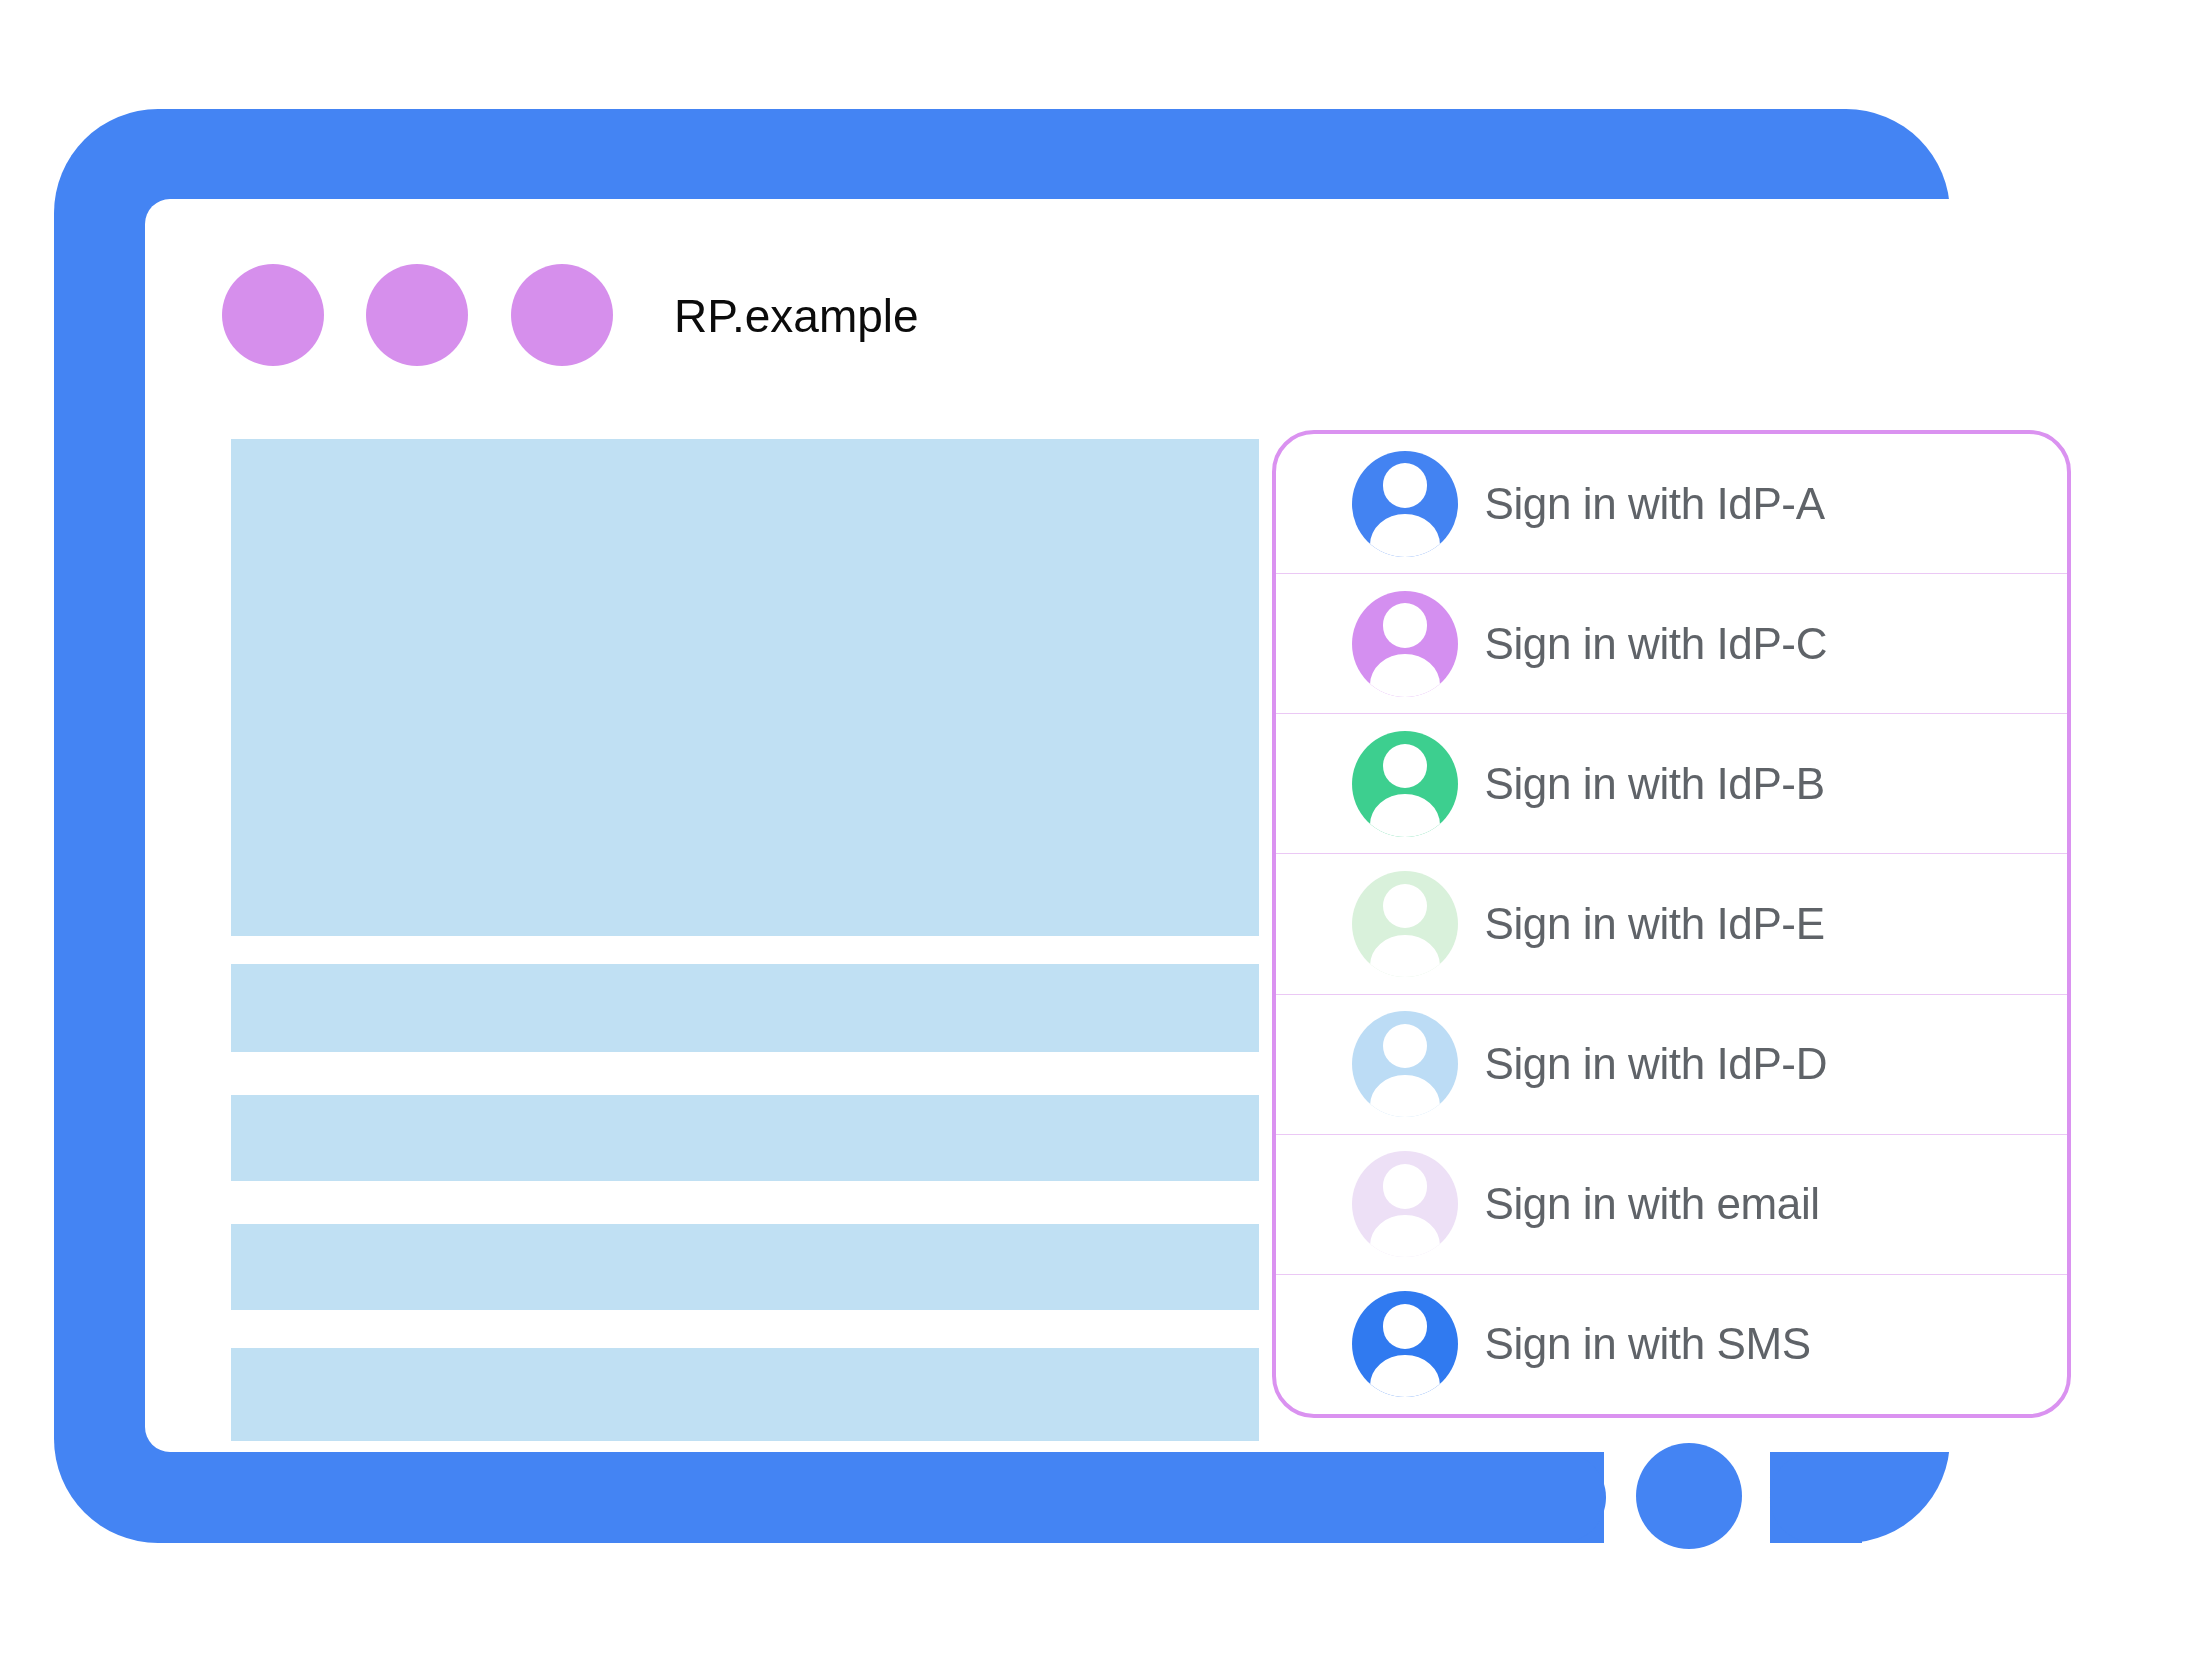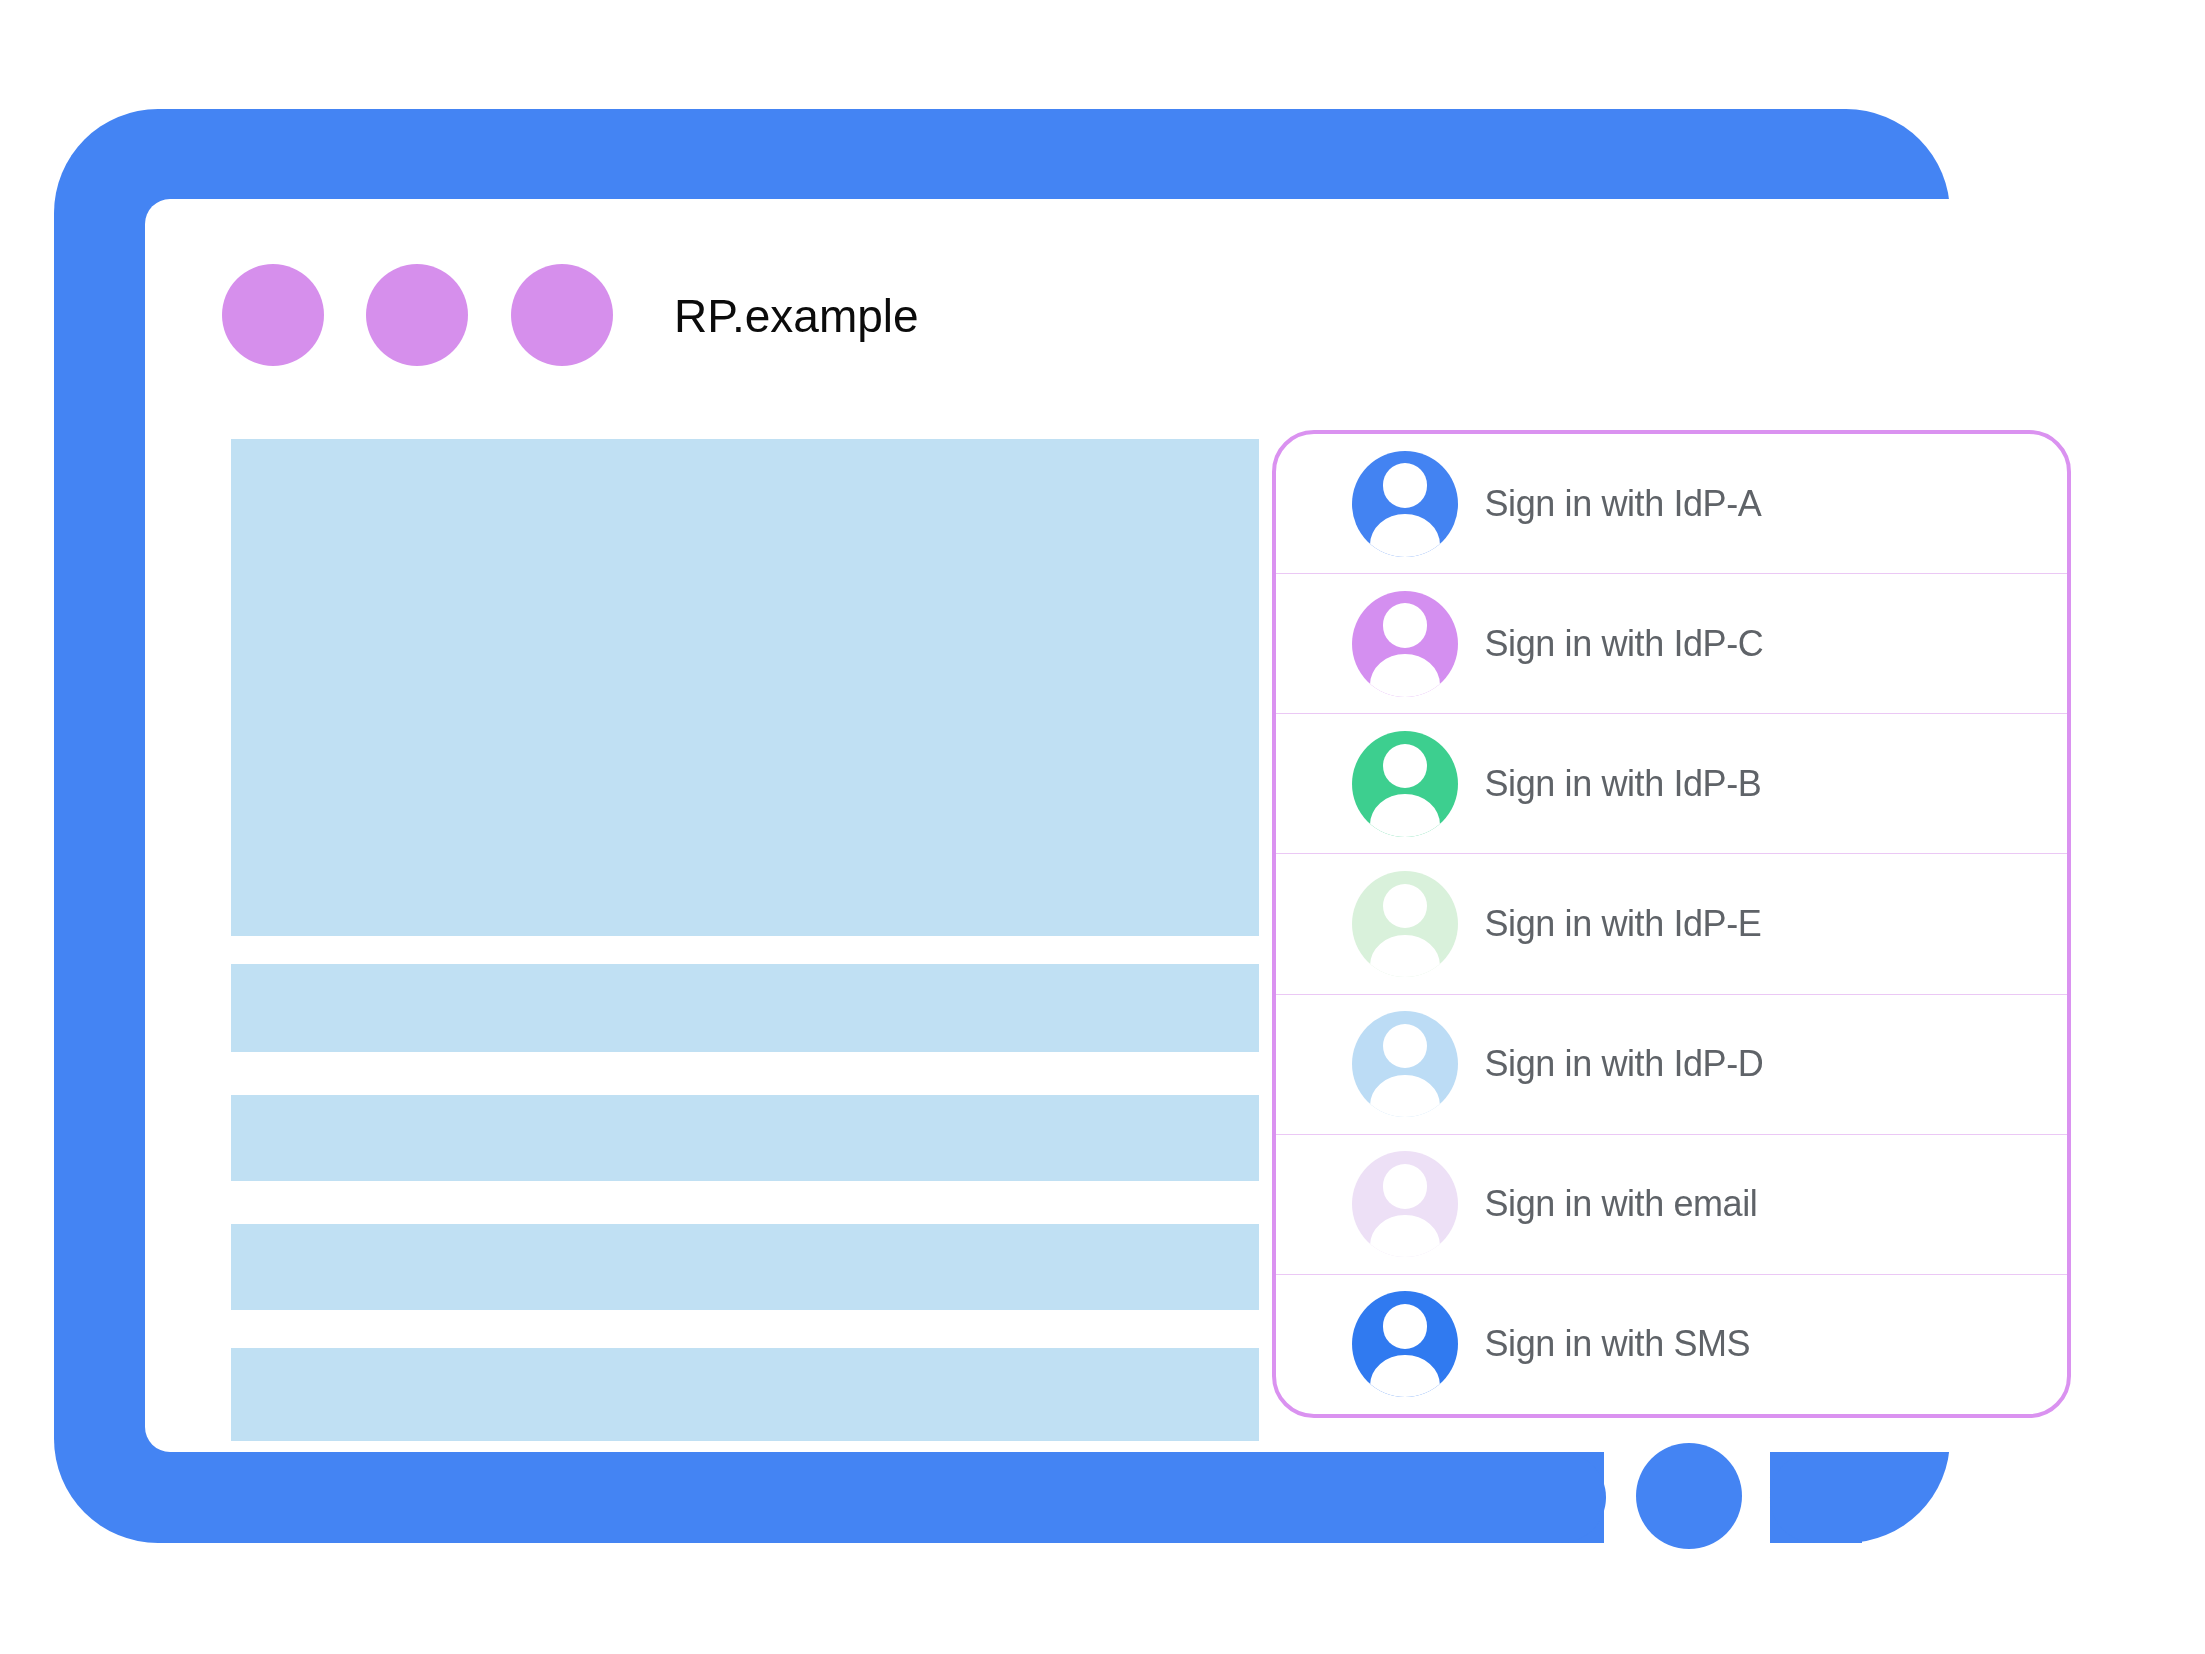--- a/index.html
+++ b/index.html
@@ -89,21 +89,21 @@
   }
   .signin-row {
     flex: 1 1 0;
     display: flex; align-items: center;
     padding-left: 76px;
     cursor: pointer;
   }
   .signin-row + .signin-row { border-top: 1.8px solid var(--panel-divider, #EBC8F5); }
   .row-label {
     margin-left: 26.5px;
-    font-size: 36px; letter-spacing: -0.4px;
+    font-size: 44px; letter-spacing: -0.4px;
     color: var(--label-text, #5F6368);
     white-space: nowrap;
   }
 
   
   .avatar {
     position: relative; display: block;
     width: 106px; height: 106px; flex: 0 0 106px;
     border-radius: 50%; overflow: hidden;
     background: #4383F2;

